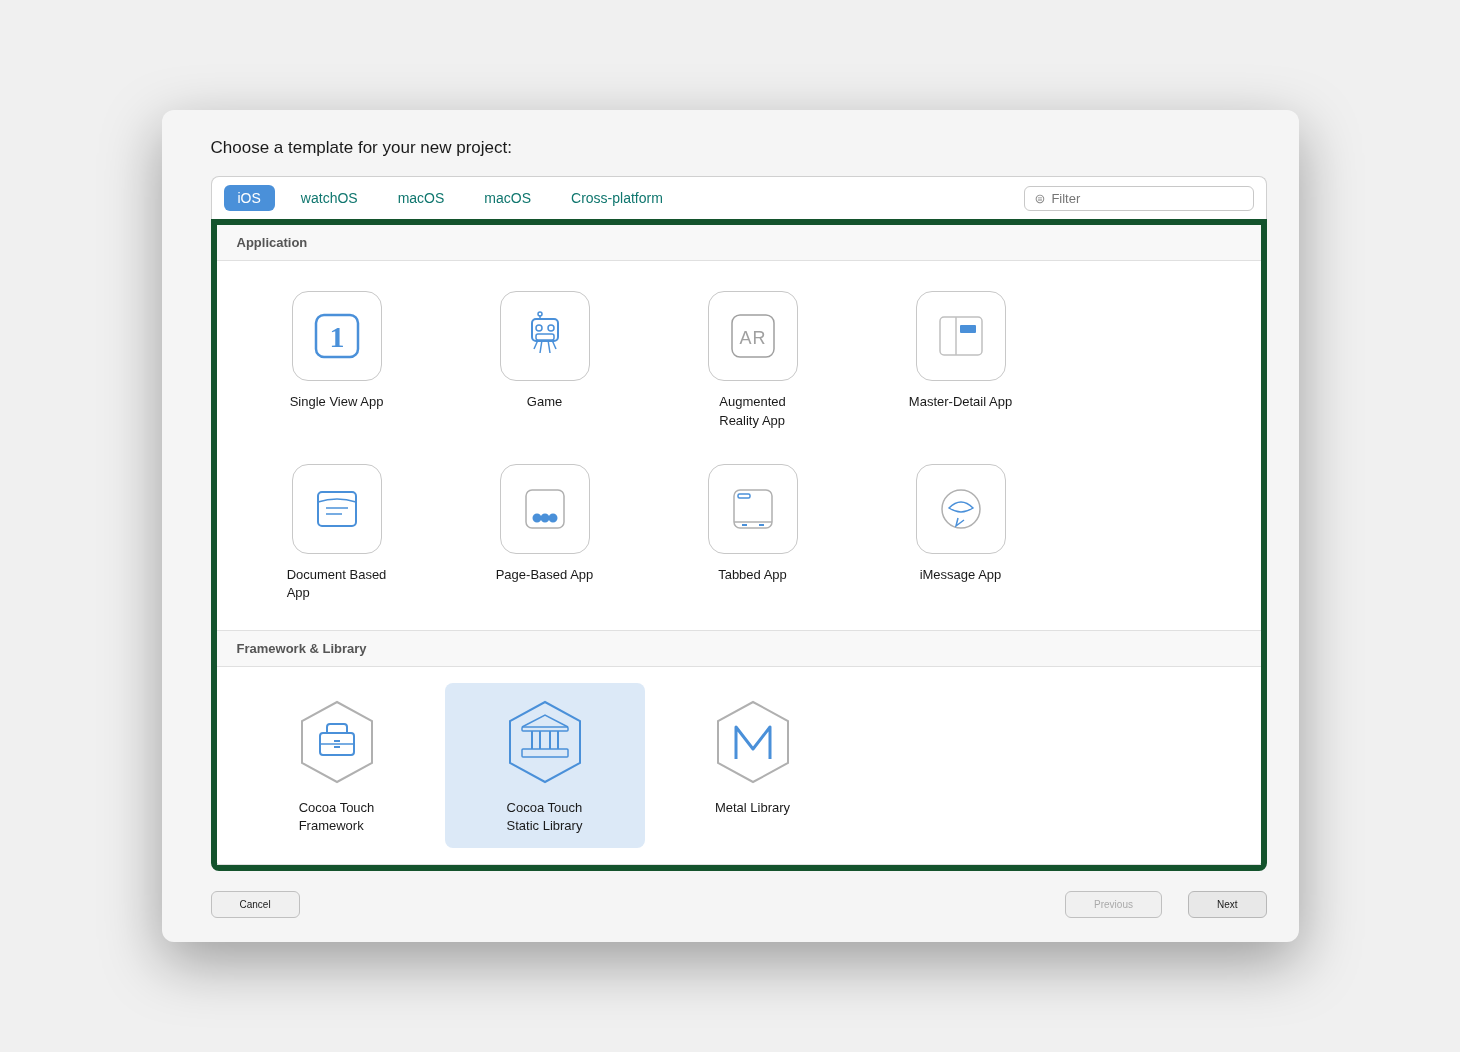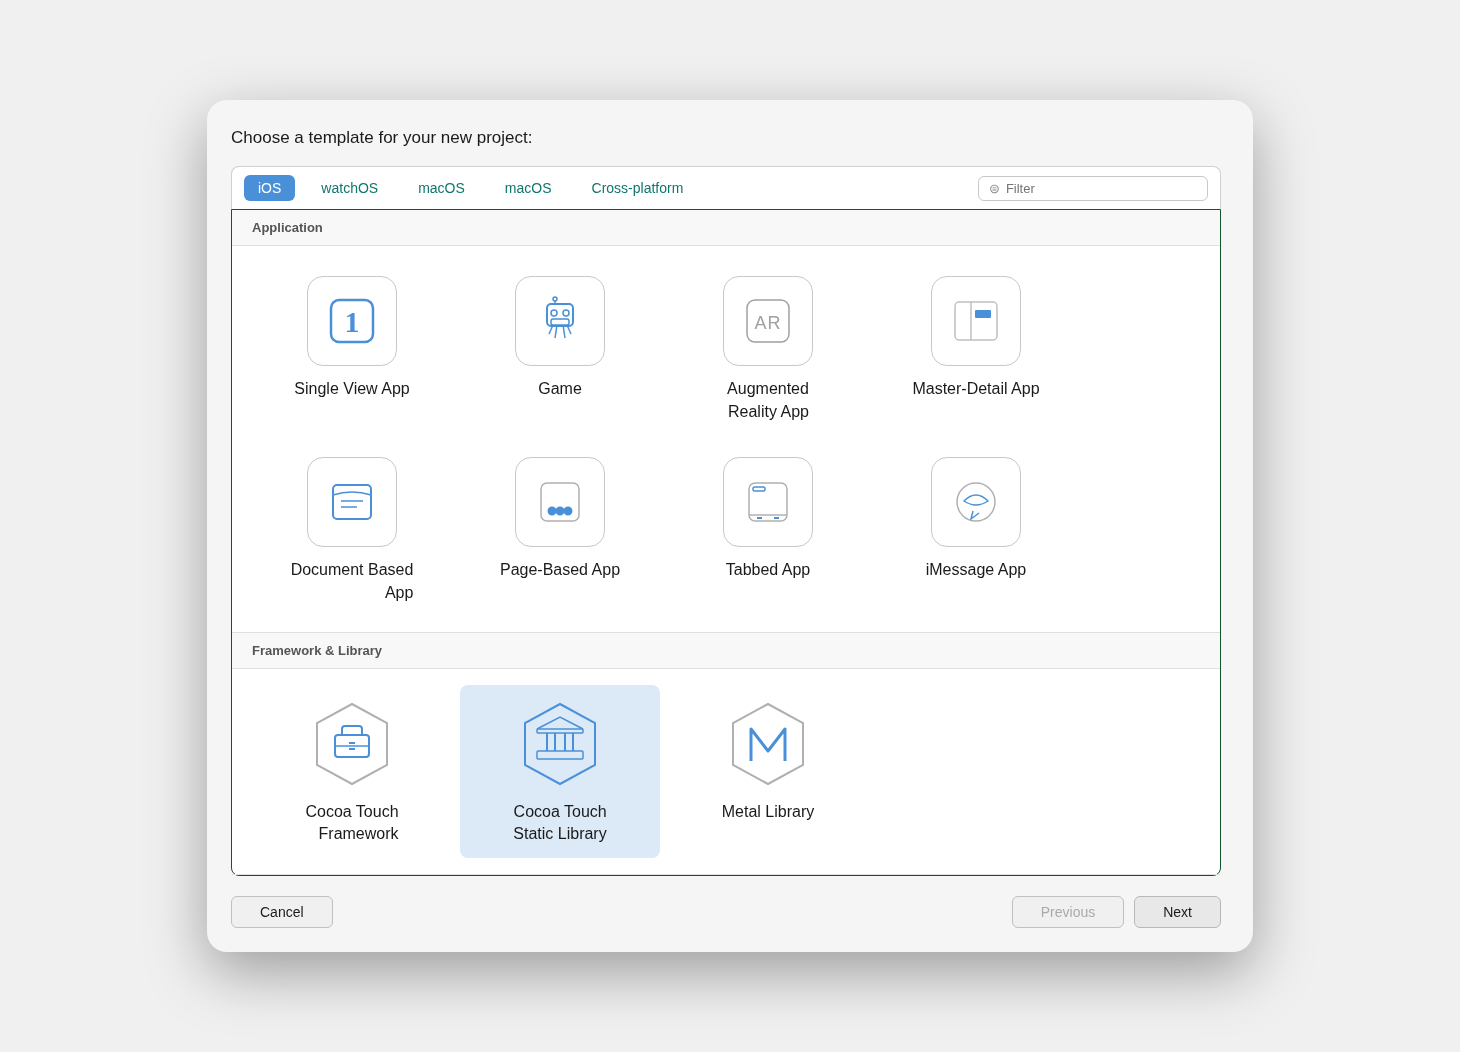--- a/index.html
+++ b/index.html
@@ -8,24 +8,24 @@
       background: #f0f0f0;
       display: flex;
       align-items: center;
       justify-content: center;
       min-height: 100vh;
       width: 1460px;
       min-height: 1052px;
     }
     .dialog {
       background: #f5f5f5;
-      border-radius: 20px;
+      border-radius: 12px;
       box-shadow: 0 20px 60px rgba(0,0,0,0.35);
-      width: 1046px;
-      padding: 28px 32px 24px 24px;
+      width: 1137px;
+      padding: 28px 32px 24px 49px;
       position: relative;
     }
     .dialog-title {
       font-size: 17px;
       font-weight: 400;
       color: #1a1a1a;
       margin-bottom: 18px;
     }
     .tab-bar {
       display: flex;
@@ -69,21 +69,21 @@
     .filter-input {
       border: none;
       outline: none;
       background: transparent;
       font-size: 13px;
       color: #15803d;
       width: 100%;
     }
     .content-area {
       background: #ffffff;
-      border: 1px solid #14532d;
+      border: 6px solid #14532d;
       border-radius: 0 0 8px 8px;
       padding: 0;
     }
     .section-header {
       font-size: 13px;
       font-weight: 700;
       color: #555;
       padding: 10px 20px;
       background: #f8f8f8;
       border-bottom: 1px solid #e0e0e0;
@@ -130,40 +130,40 @@
       align-items: center;
       justify-content: center;
       margin-bottom: 12px;
       position: relative;
     }
     .icon-hex svg {
       width: 90px;
       height: 90px;
     }
     .template-label {
-      font-size: 16px;
+      font-size: 13px;
       color: #1a1a1a;
-      text-align: right;
+      text-align: left;
       line-height: 1.4;
     }
     .footer {
       display: flex;
       align-items: center;
       justify-content: space-between;
       margin-top: 20px;
     }
     .footer-right {
       display: flex;
-      gap: 10px;
+      gap: 26px;
       justify-content: center;
     }
     .btn {
       padding: 7px 28px;
       border-radius: 6px;
-      font-size: 14px;
+      font-size: 10px;
       cursor: pointer;
       border: 1px solid #c0c0c0;
       background: #f0f0f0;
       color: #1a1a1a;
     }
     .btn-primary {
       background: #e8e8e8;
       border: 1px solid #b8b8b8;
       color: #1a1a1a;
     }

